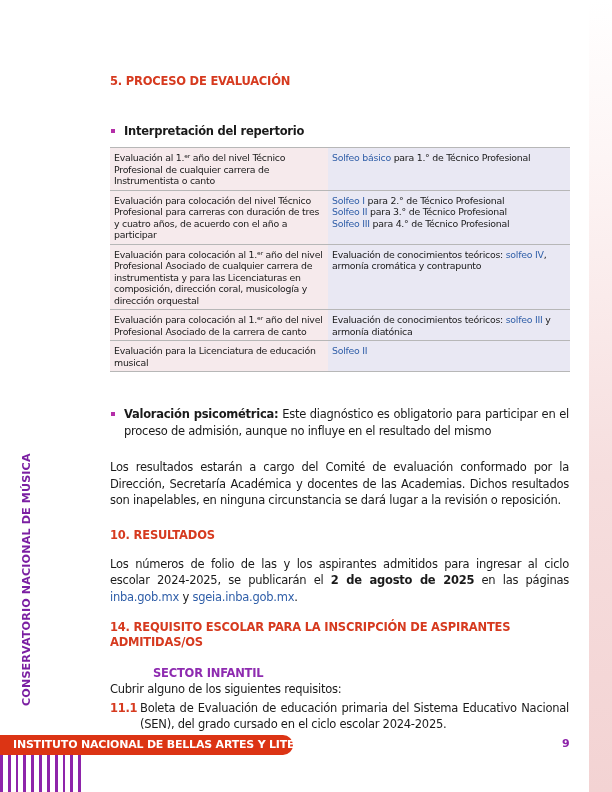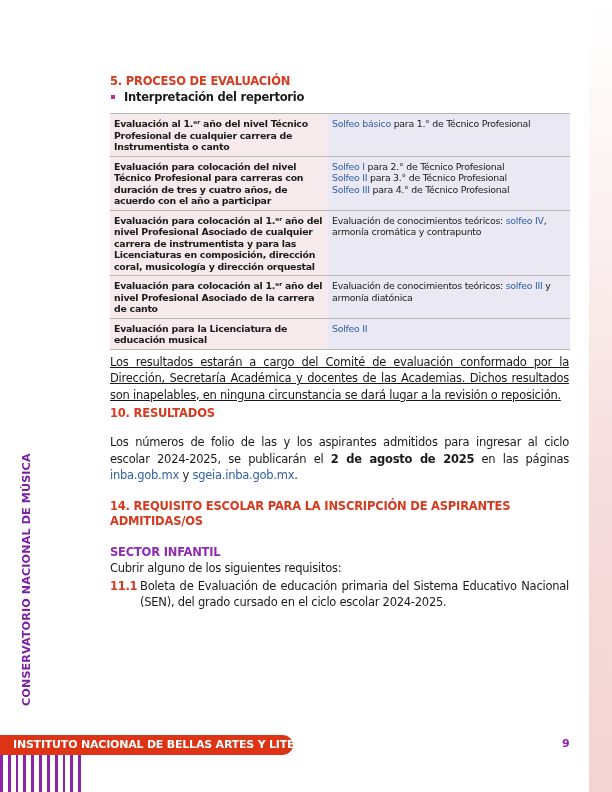--- a/index.html
+++ b/index.html
@@ -14,39 +14,39 @@
     .side-title {
       position: absolute; left: 20px; top: 706px;
       transform-origin: 0 0; transform: rotate(-90deg);
       white-space: nowrap; font-weight: bold; font-size: 11.2px;
       color: #7b1fa2; letter-spacing: 0.1px;
     }
 
     .content { position: absolute; left: 110px; top: 74px; width: 459px; }
 
     .section-title { color: #d63a1f; font-weight: bold; font-size: 11.5px; line-height: 15px; letter-spacing: -0.2px; }
-    .sub-title { color: #8e2bb0; font-weight: bold; font-size: 11.5px; line-height: 15px; letter-spacing: -0.2px; }
+    .sub-title { color: #8e2bb0; font-weight: bold; font-size: 11.5px; line-height: 15px; letter-spacing: -0.2px; margin-left: 43px; }
 
     .bullet-list { list-style: none; font-size: 11.5px; line-height: 16px; letter-spacing: -0.25px; }
-    .bullet-list li { position: relative; padding-left: 14px; }
+    .bullet-list li { position: relative; padding-left: 14px; margin-top: 34px; }
     .bullet-list li .bullet {
       position: absolute; left: 1px; top: 6px; width: 4px; height: 4px; background: #b42ea8;
     }
     .b { font-weight: bold; }
     .link { color: #2f5ea8; }
 
     table.eval {
       margin-top: 8px; width: 460px; border-collapse: collapse;
       font-size: 9.4px; line-height: 11.5px; letter-spacing: -0.25px;
     }
     table.eval td {
       vertical-align: top; padding: 4px 4px 3px 4px;
       border-top: 1px solid #b7b7b7; border-bottom: 1px solid #b7b7b7;
     }
-    table.eval td.left { width: 218px; background: #f6eaec; font-weight: bold; }
+    table.eval td.left { width: 218px; background: #f6eaec; }
     table.eval td.right { background: #e9e8f3; padding-left: 4px; }
 
     .para { font-size: 11.5px; line-height: 16.5px; text-align: justify; letter-spacing: -0.25px; }
     .val-list { margin-top: 12px; }
 
     .req-item { position: relative; padding-left: 30px; font-size: 11.5px; line-height: 16px; letter-spacing: -0.25px; text-align: justify; }
     .req-num { position: absolute; left: 0; top: 0; color: #d63a1f; font-weight: bold; }
 
     .footer-bar {
       position: absolute; left: 0; top: 735px; width: 293px; height: 20px;
@@ -105,24 +105,30 @@
     </tr>
     <tr>
       <td class="left">Evaluación para la Licenciatura de educación musical</td>
       <td class="right">
         <span class="link">Solfeo II</span>
       </td>
     </tr>
   </tbody>
     </table>
 
+  <ul class="bullet-list val-list">
+    <li class="para" style="padding-left:14px;">
+      <span class="bullet"></span>
+      <span class="b">Valoración psicométrica:</span><span> Este diagnóstico es obligatorio para participar en el proceso de admisión, aunque no influye en el resultado del mismo</span>
+    </li>
+  </ul>
 
-  <p class="para" style="margin-top:4px;text-decoration:underline;">Los resultados estarán a cargo del Comité de evaluación conformado por la Dirección, Secretaría Académica y docentes de las Academias. Dichos resultados son inapelables, en ninguna circunstancia se dará lugar a la revisión o reposición.</p>
+  <p class="para" style="margin-top:20px;">Los resultados estarán a cargo del Comité de evaluación conformado por la Dirección, Secretaría Académica y docentes de las Academias. Dichos resultados son inapelables, en ninguna circunstancia se dará lugar a la revisión o reposición.</p>
 
-  <div class="section-title" style="margin-top:3px;">10. RESULTADOS</div>
+  <div class="section-title" style="margin-top:19px;">10. RESULTADOS</div>
   <p class="para" style="margin-top:13px;">
     <span>Los números de folio de las y los aspirantes admitidos para ingresar al ciclo escolar 2024-2025, se publicarán el </span><span class="b">2 de agosto de 2025</span><span> en las páginas </span><span class="link">inba.gob.mx</span><span> y </span><span class="link">sgeia.inba.gob.mx</span><span>.</span>
   </p>
 
   <div class="section-title" style="margin-top:15px;">14. REQUISITO ESCOLAR PARA LA INSCRIPCIÓN DE ASPIRANTES ADMITIDAS/OS</div>
   <div class="sub-title" style="margin-top:16px;">SECTOR INFANTIL</div>
   <p class="para">Cubrir alguno de los siguientes requisitos:</p>
   <div class="req-item" style="margin-top:2px;">
     <span class="req-num">11.1</span>
     <span>Boleta de Evaluación de educación primaria del Sistema Educativo Nacional (SEN), del grado cursado en el ciclo escolar 2024-2025.</span>

